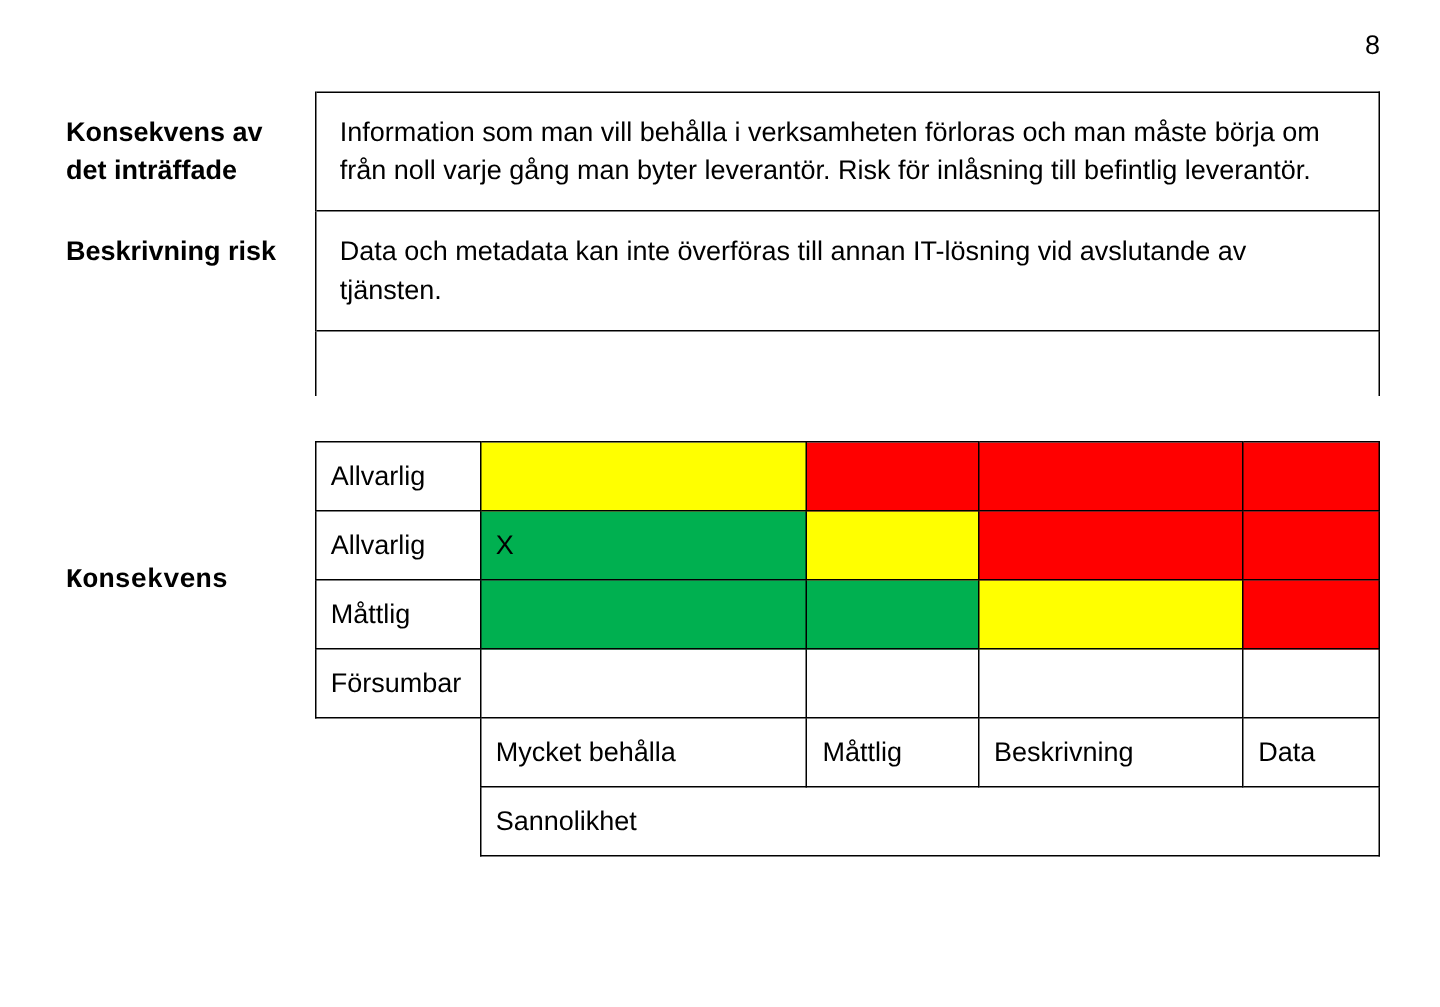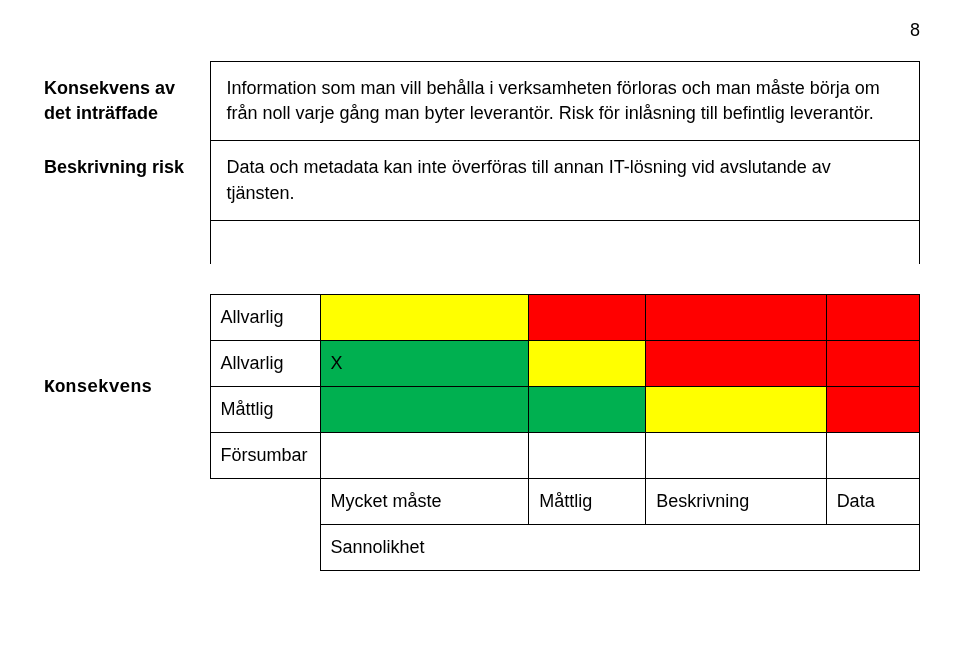--- a/index.html
+++ b/index.html
@@ -124,21 +124,21 @@
   <tr>
     <td class="row-label">Försumbar</td>
     <td class="mark-cell"></td>
     <td class="mark-cell"></td>
     <td class="mark-cell"></td>
     <td class="mark-cell"></td>
   </tr>
   <tr>
     <td class="no-border"></td>
     <td class="no-border"></td>
-    <td>Mycket måste</td>
+    <td>Mycket behålla</td>
     <td>Måttlig</td>
     <td>Beskrivning</td>
     <td>Data</td>
   </tr>
   <tr>
     <td class="no-border"></td>
     <td class="no-border"></td>
     <td class="sannolikhet-cell" style="border-top:none;margin-left:25px;" colspan="4">Sannolikhet</td>
   </tr>
 </tbody>

